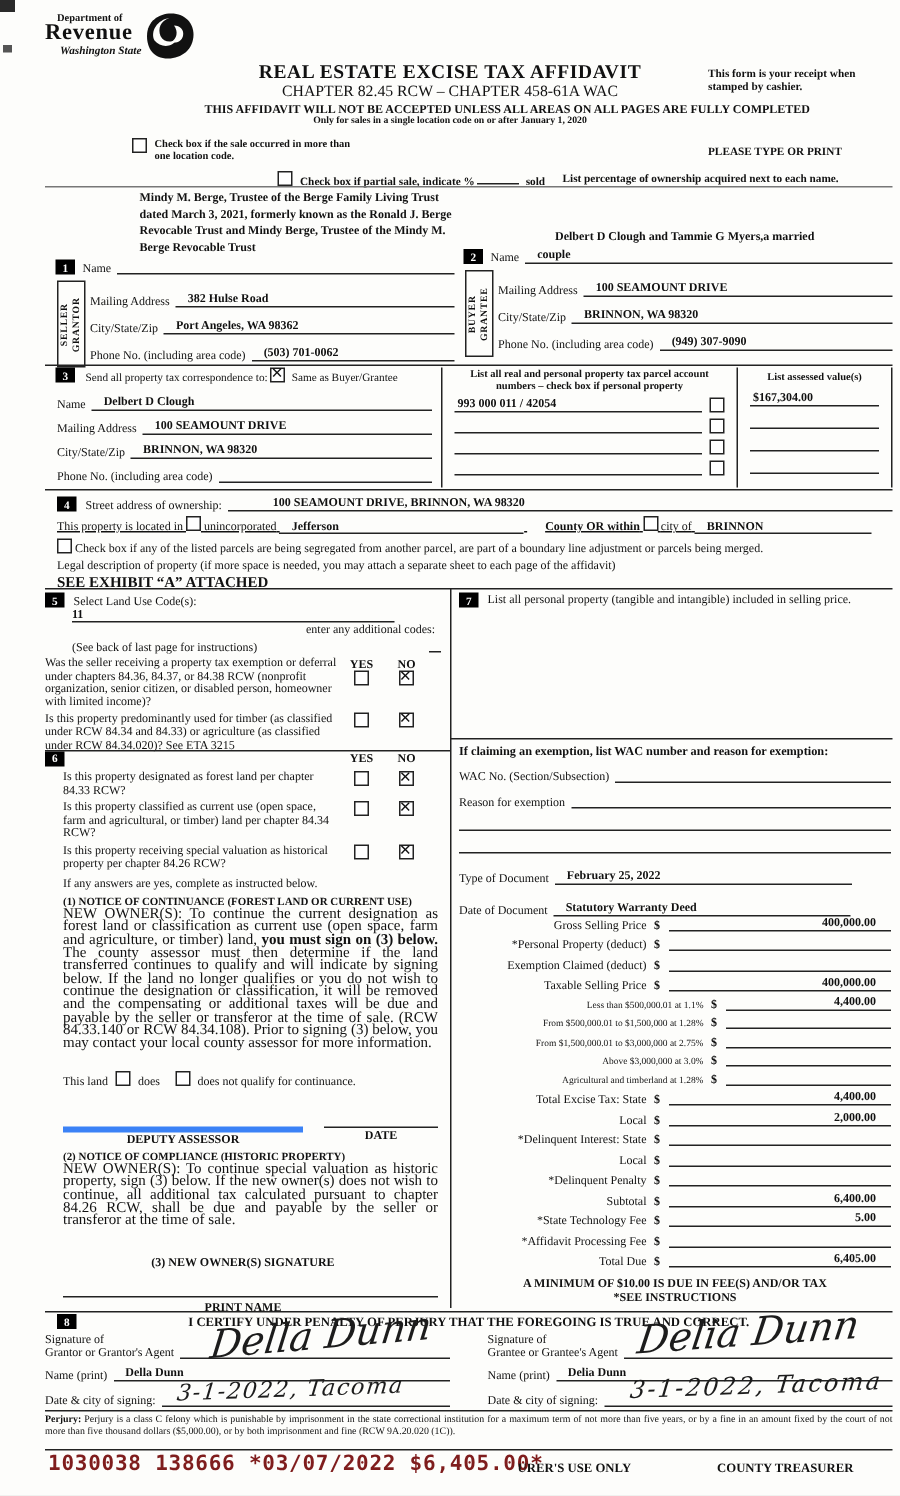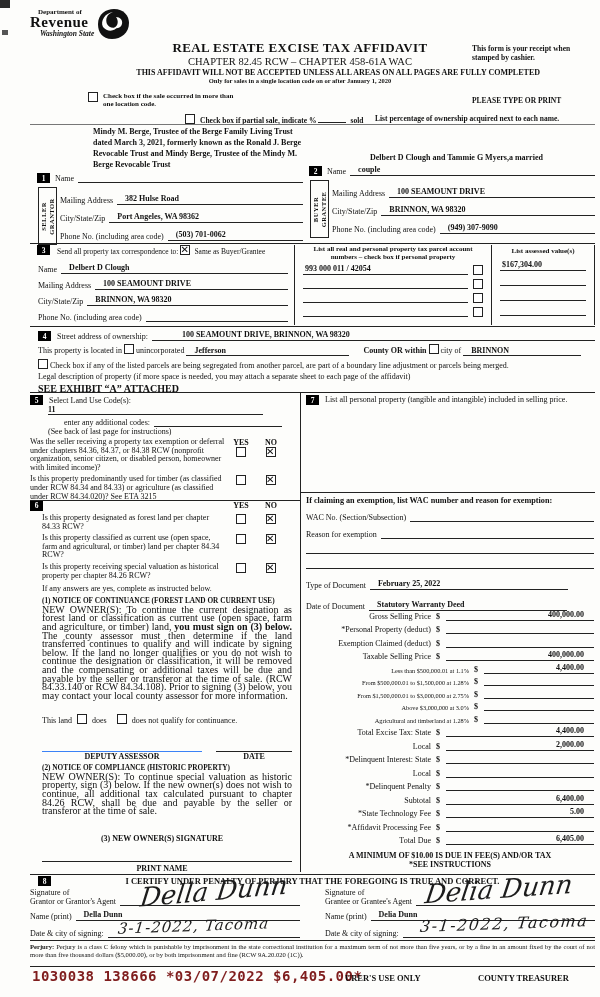--- a/index.html
+++ b/index.html
@@ -210,21 +210,21 @@
   </div>
 
   <div class="hline" style="left:30px;top:326px;width:565px;"></div>
 
   <div class="abs" style="left:38px;top:328px;width:557px;">
     <div class="frow" style="height:13px;position:relative;">
       <span class="secnum" style="margin-right:6px;">4</span>
       <span class="flabel">Street address of ownership:</span>
       <span class="fline" style="padding-left:30px;">100 SEAMOUNT DRIVE, BRINNON, WA  98320</span>
     </div>
-    <div style="margin-top:3px;">
+    <div style="margin-top:3px;text-decoration:underline;">
       <span>This property is located in</span>
       <span class="cb"></span>
       <span>unincorporated</span>
       <span class="b" style="display:inline-block;width:155px;border-bottom:1px solid #222;padding-left:8px;">Jefferson</span>
       <span class="b" style="padding-left:12px;">County OR  within</span>
       <span class="cb"></span>
       <span>city of</span>
       <span class="b" style="display:inline-block;width:110px;border-bottom:1px solid #222;padding-left:8px;">BRINNON</span>
     </div>
     <div style="margin-top:3px;">
@@ -237,21 +237,21 @@
 
   <div class="hline" style="left:30px;top:392px;width:565px;"></div>
   <div class="vline" style="left:300px;top:392px;height:480px;"></div>
 
   <div class="abs" style="left:30px;top:395px;width:264px;">
     <div style="position:relative;">
       <span class="secnum">5</span>
       <span style="padding-left:4px;">Select Land Use Code(s):</span>
     </div>
     <div class="b" style="margin-left:18px;width:215px;border-bottom:1px solid #222;">11</div>
-    <div class="frow" style="margin-left:34px;height:12px;">
+    <div class="frow" style="margin-left:2px;height:12px;flex-direction:column;">
       <span class="flabel">enter any additional codes:</span>
       <span class="fline" style="max-width:120px;"></span>
     </div>
     <div style="margin-left:18px;">(See back of last page for instructions)</div>
     <div class="qrow" style="margin-top:2px;">
       <span class="qtext">Was the seller receiving a property tax exemption or deferral under chapters 84.36, 84.37, or 84.38 RCW (nonprofit organization, senior citizen, or disabled person, homeowner with limited income)?</span>
       <span class="qyes"><span class="b">YES</span><br><span class="cb"></span></span>
       <span class="qno"><span class="b">NO</span><br><span class="cb x"></span></span>
     </div>
     <div class="qrow">
@@ -294,21 +294,21 @@
       </div>
     </div>
     <div style="margin:14px 0 0 12px;">
       <span>This land</span>
       <span class="cb" style="margin:0 3px;"></span>
       <span>does</span>
       <span class="cb" style="margin:0 3px 0 8px;"></span>
       <span>does not qualify for continuance.</span>
     </div>
     <div style="display:flex;margin:26px 0 0 12px;width:250px;">
-      <div style="width:160px;border-top:1px solid #3b82f6;text-align:center;" class="b">DEPUTY ASSESSOR</div>
+      <div style="width:160px;border-top:4px solid #3b82f6;text-align:center;" class="b">DEPUTY ASSESSOR</div>
       <div style="flex:1;margin-left:14px;border-top:1px solid #222;text-align:center;" class="b">DATE</div>
     </div>
     <div style="margin-left:12px;width:250px;margin-top:2px;">
       <span class="b para" style="font-size:7.3px;">(2) NOTICE OF COMPLIANCE (HISTORIC PROPERTY)</span>
       <div class="para" style="font-size:10px;">NEW OWNER(S):  To continue special valuation as historic property, sign (3) below.  If the new owner(s) does not wish to continue, all additional tax calculated pursuant to chapter 84.26 RCW, shall be due and payable by the seller or transferor at the time of sale.</div>
     </div>
     <div class="b ctr" style="margin-top:18px;">(3)  NEW OWNER(S) SIGNATURE</div>
     <div style="margin-left:12px;width:250px;border-bottom:1px solid #222;height:18px;"></div>
     <div class="b ctr" style="margin-top:2px;">PRINT NAME</div>
   </div>

